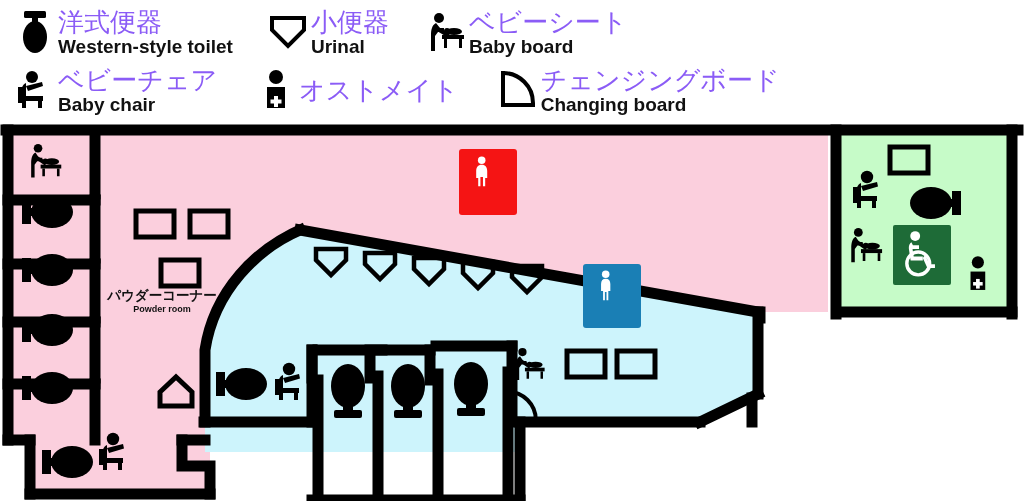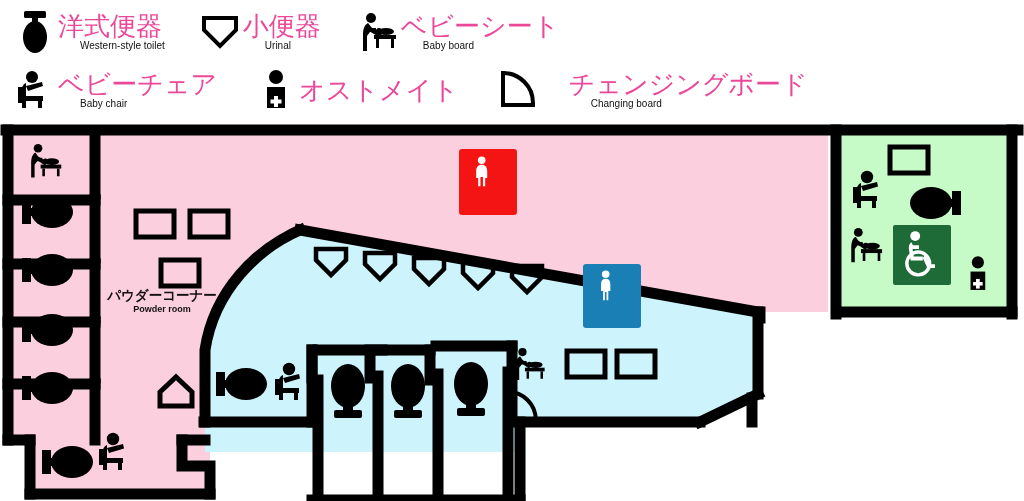--- a/index.html
+++ b/index.html
@@ -41,32 +41,31 @@
     flex: 0 0 auto;
   }
   .legend-text {
     display: flex;
     flex-direction: column;
     justify-content: center;
     line-height: 1;
   }
   .legend-ja {
     font-size: 26px;
-    color: #ec4899;
+    color: #8b5cf6;
     letter-spacing: 0px;
     white-space: nowrap;
     font-weight: 400;
   }
   .legend-en {
-    font-size: 10px;
+    font-size: 19px;
     color: #111111;
-    font-weight: 400;
+    font-weight: 700;
     white-space: nowrap;
     margin-top: 2px;
-    margin-left: 22px;
   }
 
   
   #plan {
     position: absolute;
     left: 0; top: 122px;
     width: 1012px;
     height: 379px;
     font-weight: bold;
   }
@@ -165,21 +164,21 @@
           <path d="M6 19 H24 V40 H6 Z" fill="#000"></path>
           <rect x="13" y="28" width="4" height="11" fill="#fff"></rect>
           <rect x="9.5" y="31.5" width="11" height="4" fill="#fff"></rect>
         </svg>
       </div>
       <div class="legend-text">
         <span class="legend-ja">オストメイト</span>
       </div>
     </div>
 
-    <div class="legend-item" style="margin-right:0;gap:28px;">
+    <div class="legend-item" style="margin-right:0;">
       <div class="legend-icon">
         <svg width="40" height="40" viewBox="0 0 40 40">
           <path d="M5 3 V35 H35" fill="none" stroke="#000" stroke-width="4" stroke-linecap="square"></path>
           <path d="M5 3 A30 30 0 0 1 35 33" fill="none" stroke="#000" stroke-width="4"></path>
           <path d="M35 33 V35" stroke="#000" stroke-width="4"></path>
         </svg>
       </div>
       <div class="legend-text">
         <span class="legend-ja">チェンジングボード</span>
         <span class="legend-en">Changing board</span>

